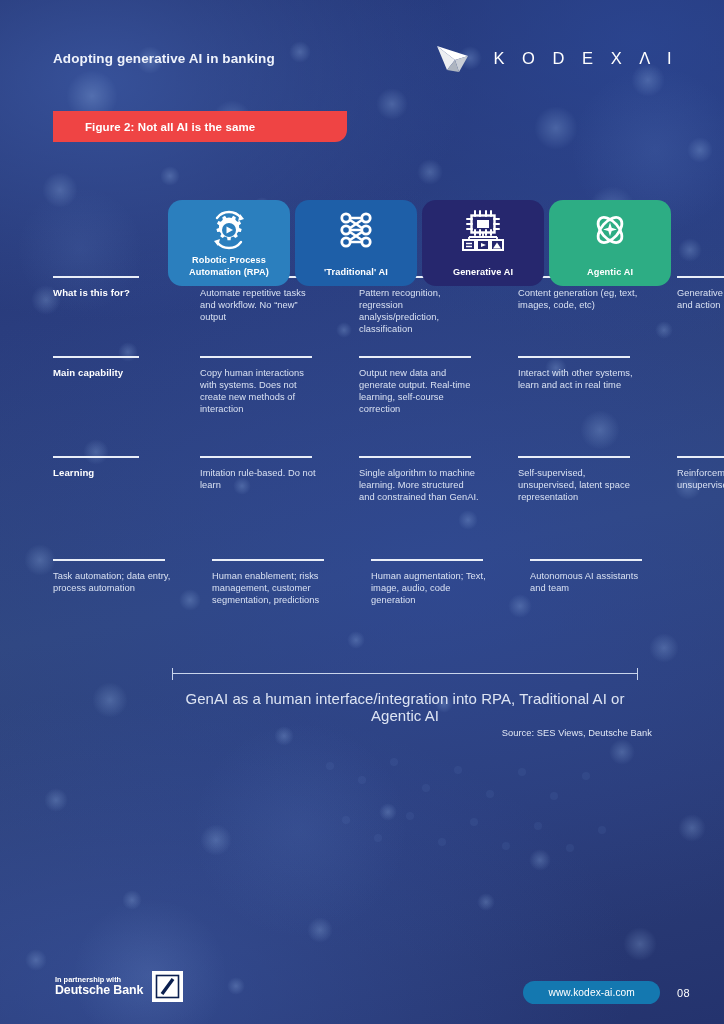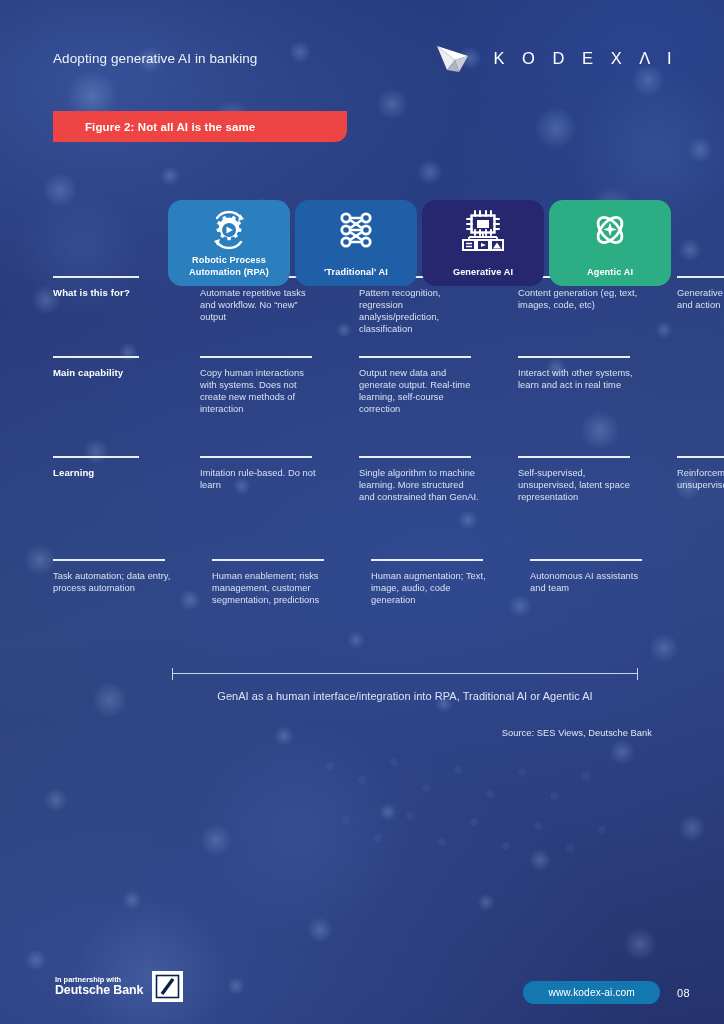--- a/index.html
+++ b/index.html
@@ -46,21 +46,21 @@
     position: absolute;
     top: 42px; left: 53px; right: 46px;
     display: flex;
     align-items: center;
     justify-content: space-between;
   }
   #doc-title {
     font-size: 13.5px;
     color: #eef2fb;
     letter-spacing: .1px;
-    font-weight: 400;
+    font-weight: 700;
   }
   #brand { display: flex; align-items: center; gap: 13px; }
   #brand-wordmark {
     font-size: 16.5px;
     letter-spacing: 6.5px;
     color: #ffffff;
     font-weight: 400;
   }
 
   
@@ -151,21 +151,21 @@
     height: 1px; background: #c9d5ec;
   }
   #bracket .tick-l, #bracket .tick-r {
     position: absolute; top: 0; width: 1px; height: 12px; background: #c9d5ec;
   }
   #bracket .tick-l { left: 0; }
   #bracket .tick-r { right: 0; }
   #bracket-caption {
     margin-top: 10px;
     text-align: center;
-    font-size: 11px;
+    font-size: 15px;
     color: #dde4f3;
     letter-spacing: .05px;
   }
   #source-note {
     position: absolute;
     top: 728px; right: 72px;
     font-size: 9.3px;
     color: #e2e8f5;
     letter-spacing: .05px;
   }

